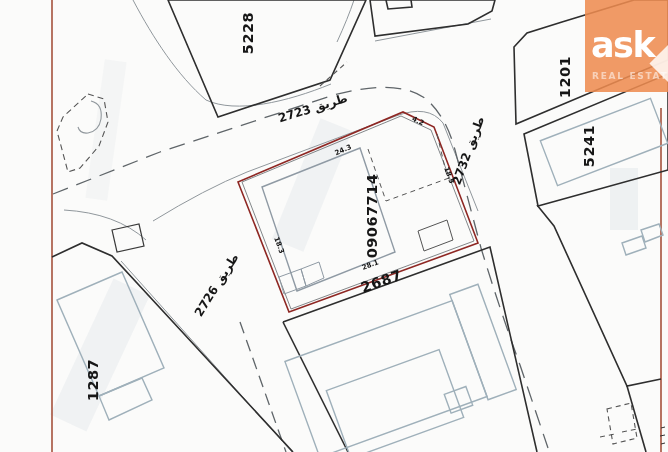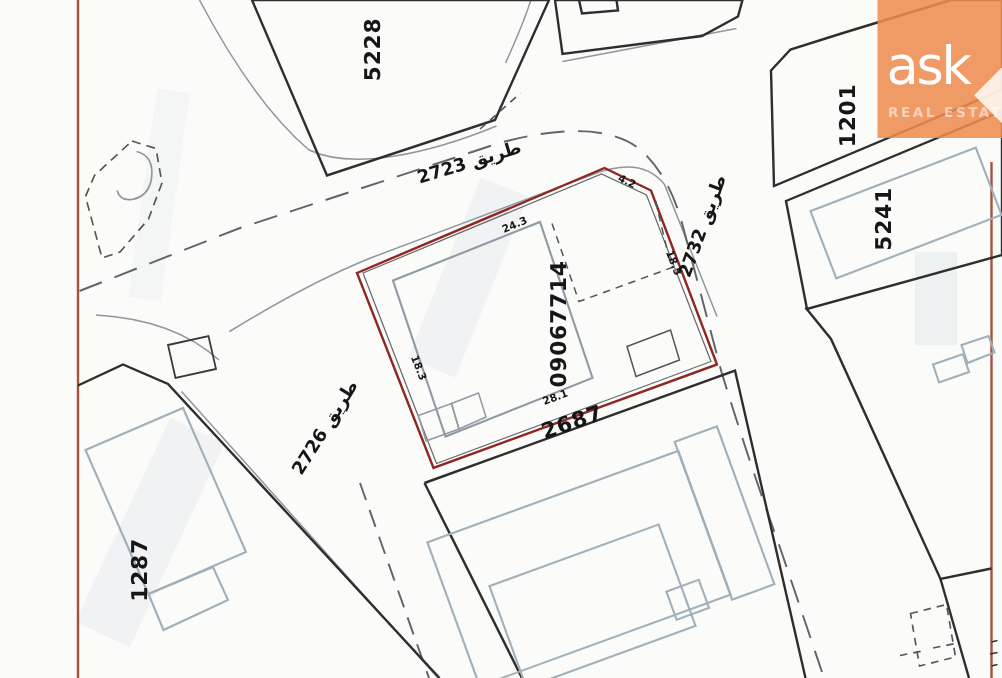--- a/index.html
+++ b/index.html
@@ -5,21 +5,21 @@
   html,body{margin:0;padding:0;background:#e9e9e9;}
   .stage{position:relative;width:668px;height:452px;background:#fbfbfa;overflow:hidden;
          font-family:"DejaVu Sans",sans-serif;}
   svg{position:absolute;left:0;top:0;}
   svg text{font-family:"DejaVu Sans",sans-serif;font-weight:bold;fill:#161616;}
   .plot-num{font-size:14.5px;letter-spacing:0.5px;}
   .road-lbl{font-size:12px;}
   .dim{font-size:7px;}
   .logo{position:absolute;top:0;right:0;width:83px;height:92px;
         background:rgba(238,139,79,0.87);overflow:hidden;}
-  .logo-brand{position:absolute;left:6px;top:28px;font-size:35px;font-weight:normal;
+  .logo-brand{position:absolute;left:6px;top:28px;font-size:35px;font-weight:bold;
         color:#ffffff;letter-spacing:-1.5px;line-height:1;}
   .logo-diamond{position:absolute;right:-14px;top:50px;width:27px;height:27px;
         background:rgba(255,255,255,0.82);transform:rotate(45deg);}
   .logo-tagline{position:absolute;left:7px;top:71px;font-size:9px;font-weight:bold;
         letter-spacing:1.7px;color:rgba(255,255,255,0.55);white-space:nowrap;}
 </style>
 </head>
 <body>
 
 <div class="stage">

